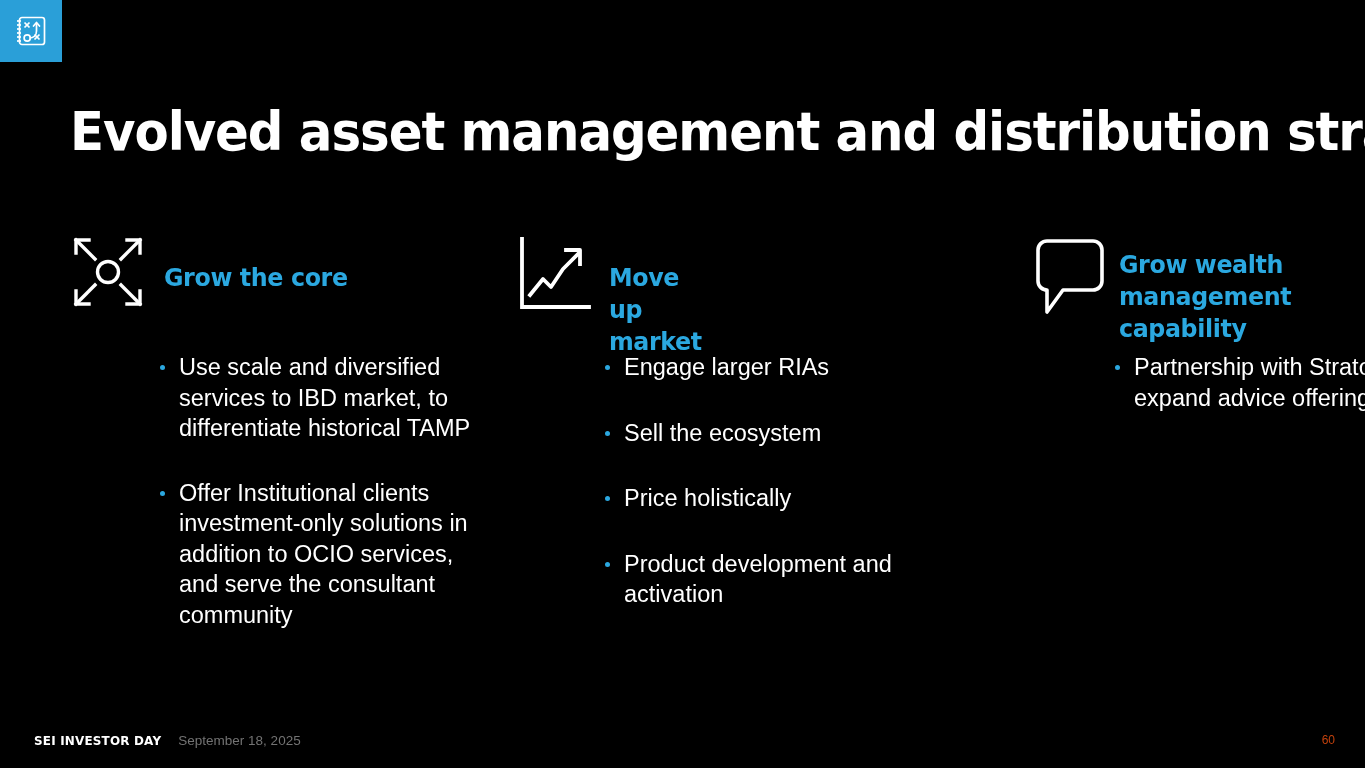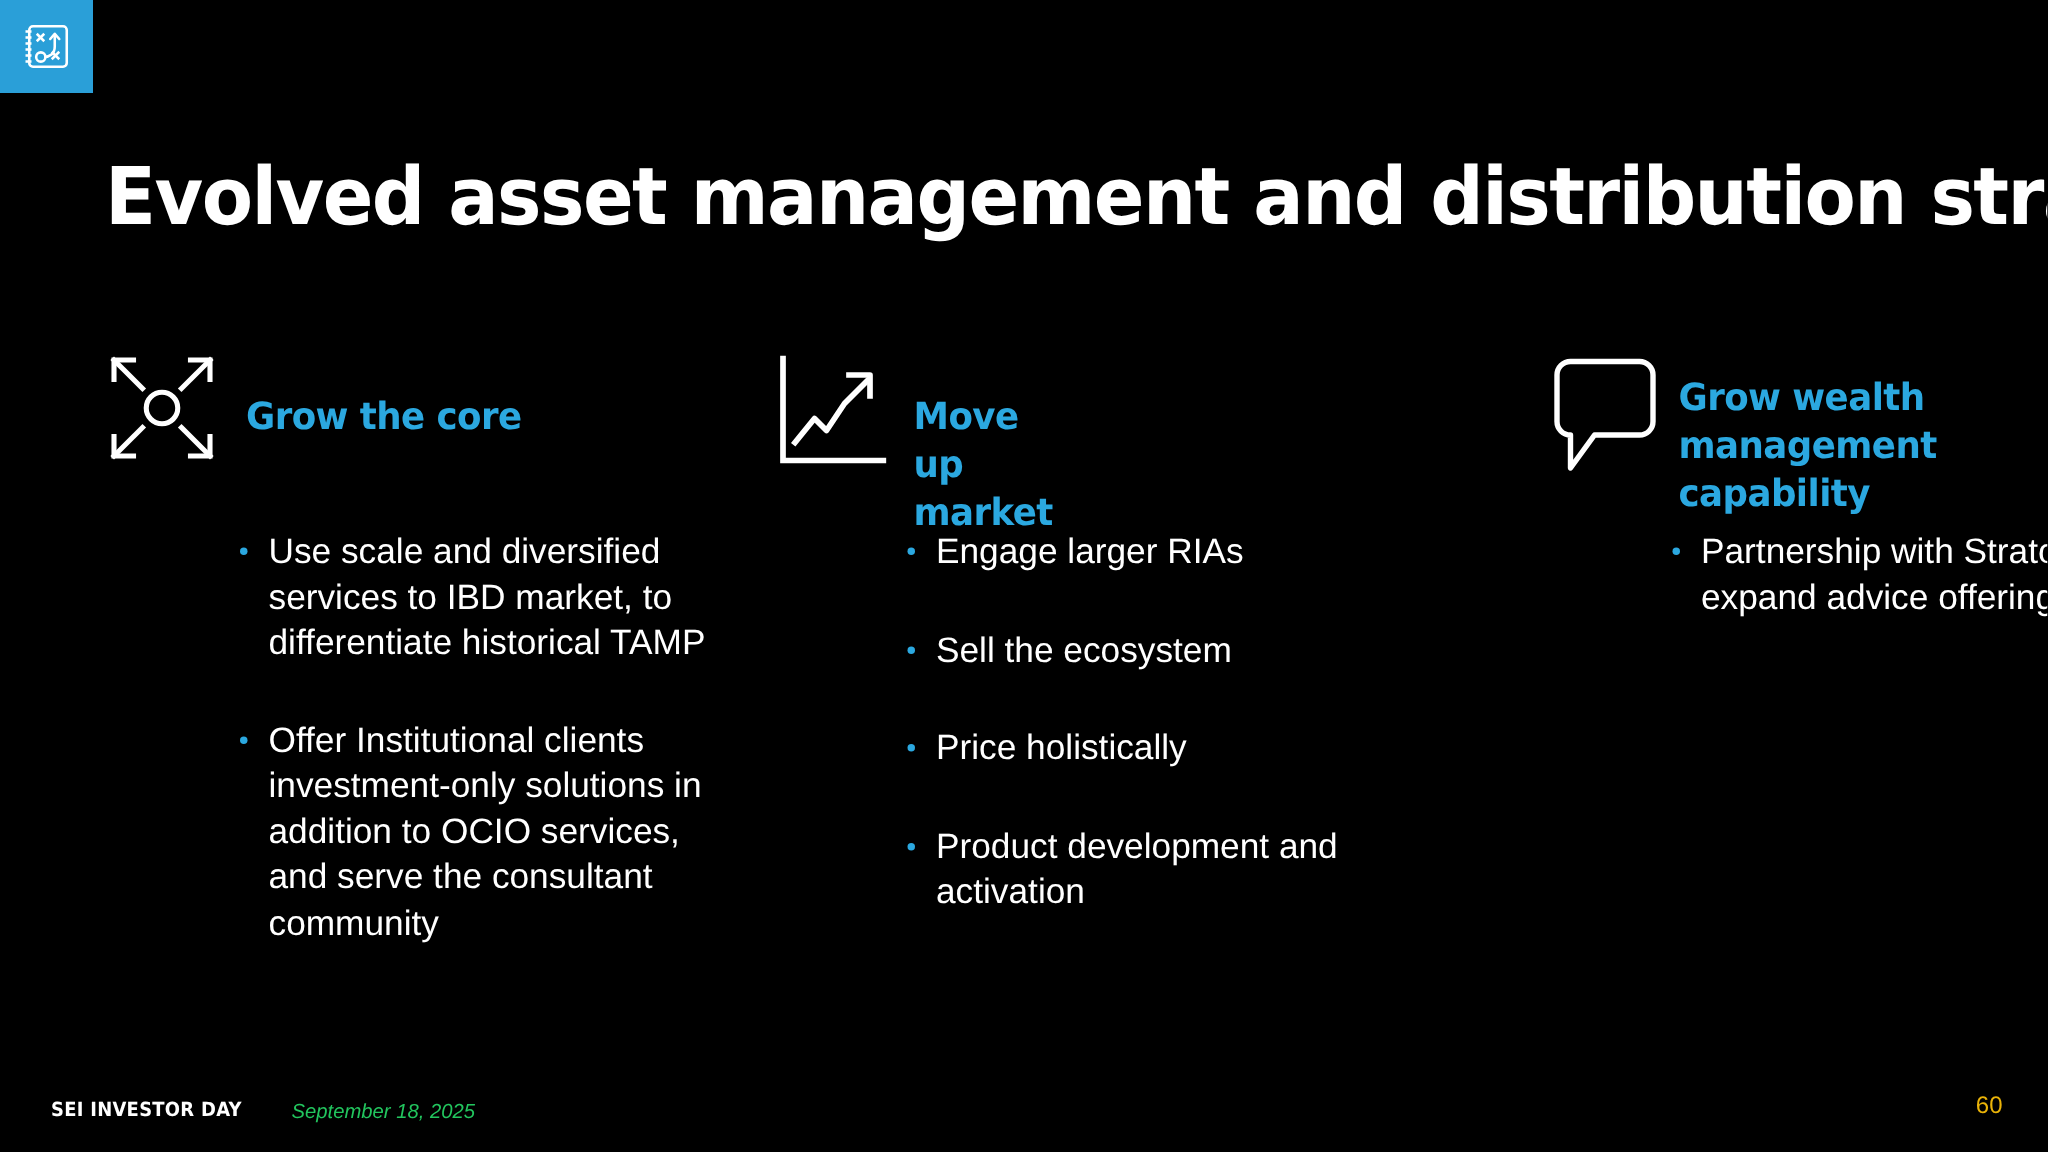--- a/index.html
+++ b/index.html
@@ -142,31 +142,30 @@
     font-size: 13px;
     letter-spacing: 0.2px;
     color: #ffffff;
     transform: scaleX(0.92);
     transform-origin: left bottom;
   }
   .footer-date {
     font-family: "Liberation Sans", sans-serif;
     font-weight: 400;
     font-size: 13.5px;
-    color: #22c55e;
-    margin-left: 22px;
-    font-style: italic;
+    color: #737373;
+    margin-left: 6px;
   }
   .page-number {
     position: absolute;
     right: 30px;
     bottom: 21px;
     font-family: "Liberation Sans", sans-serif;
-    font-size: 16px;
-    color: #eab308;
+    font-size: 12px;
+    color: #c2410c;
   }
 </style>
 </head>
 <body>
 
 <div class="slide">
 
   <div class="logo-badge">
     <span>
       <svg width="38" height="38" viewBox="0 0 38 38" fill="none" stroke="#ffffff" stroke-width="1.7">

